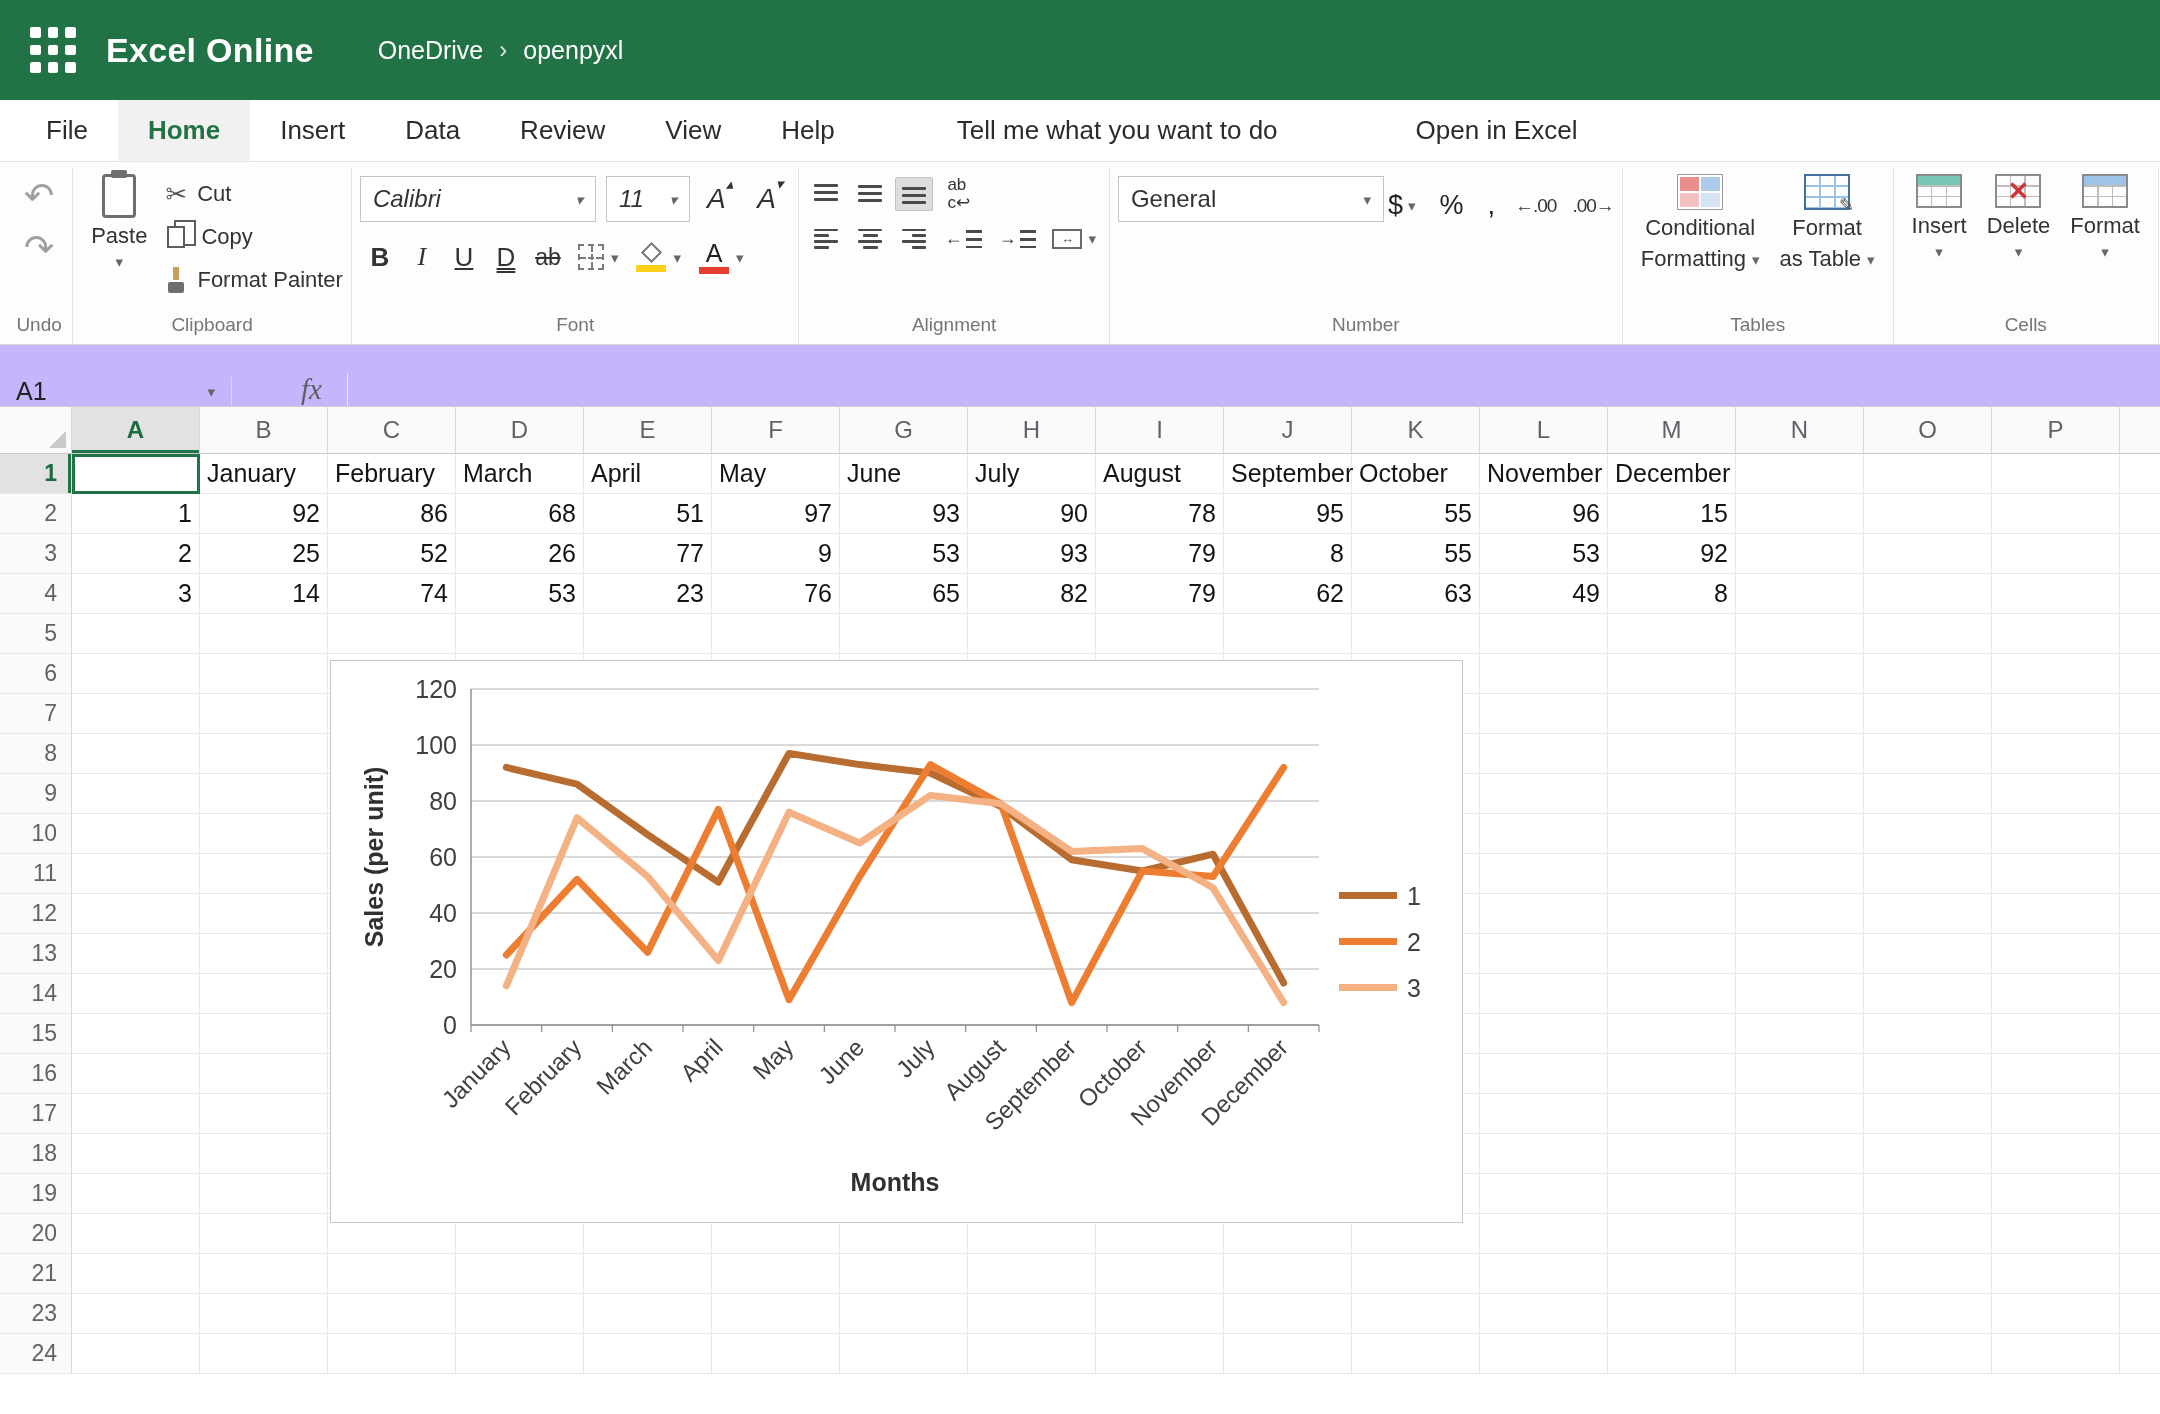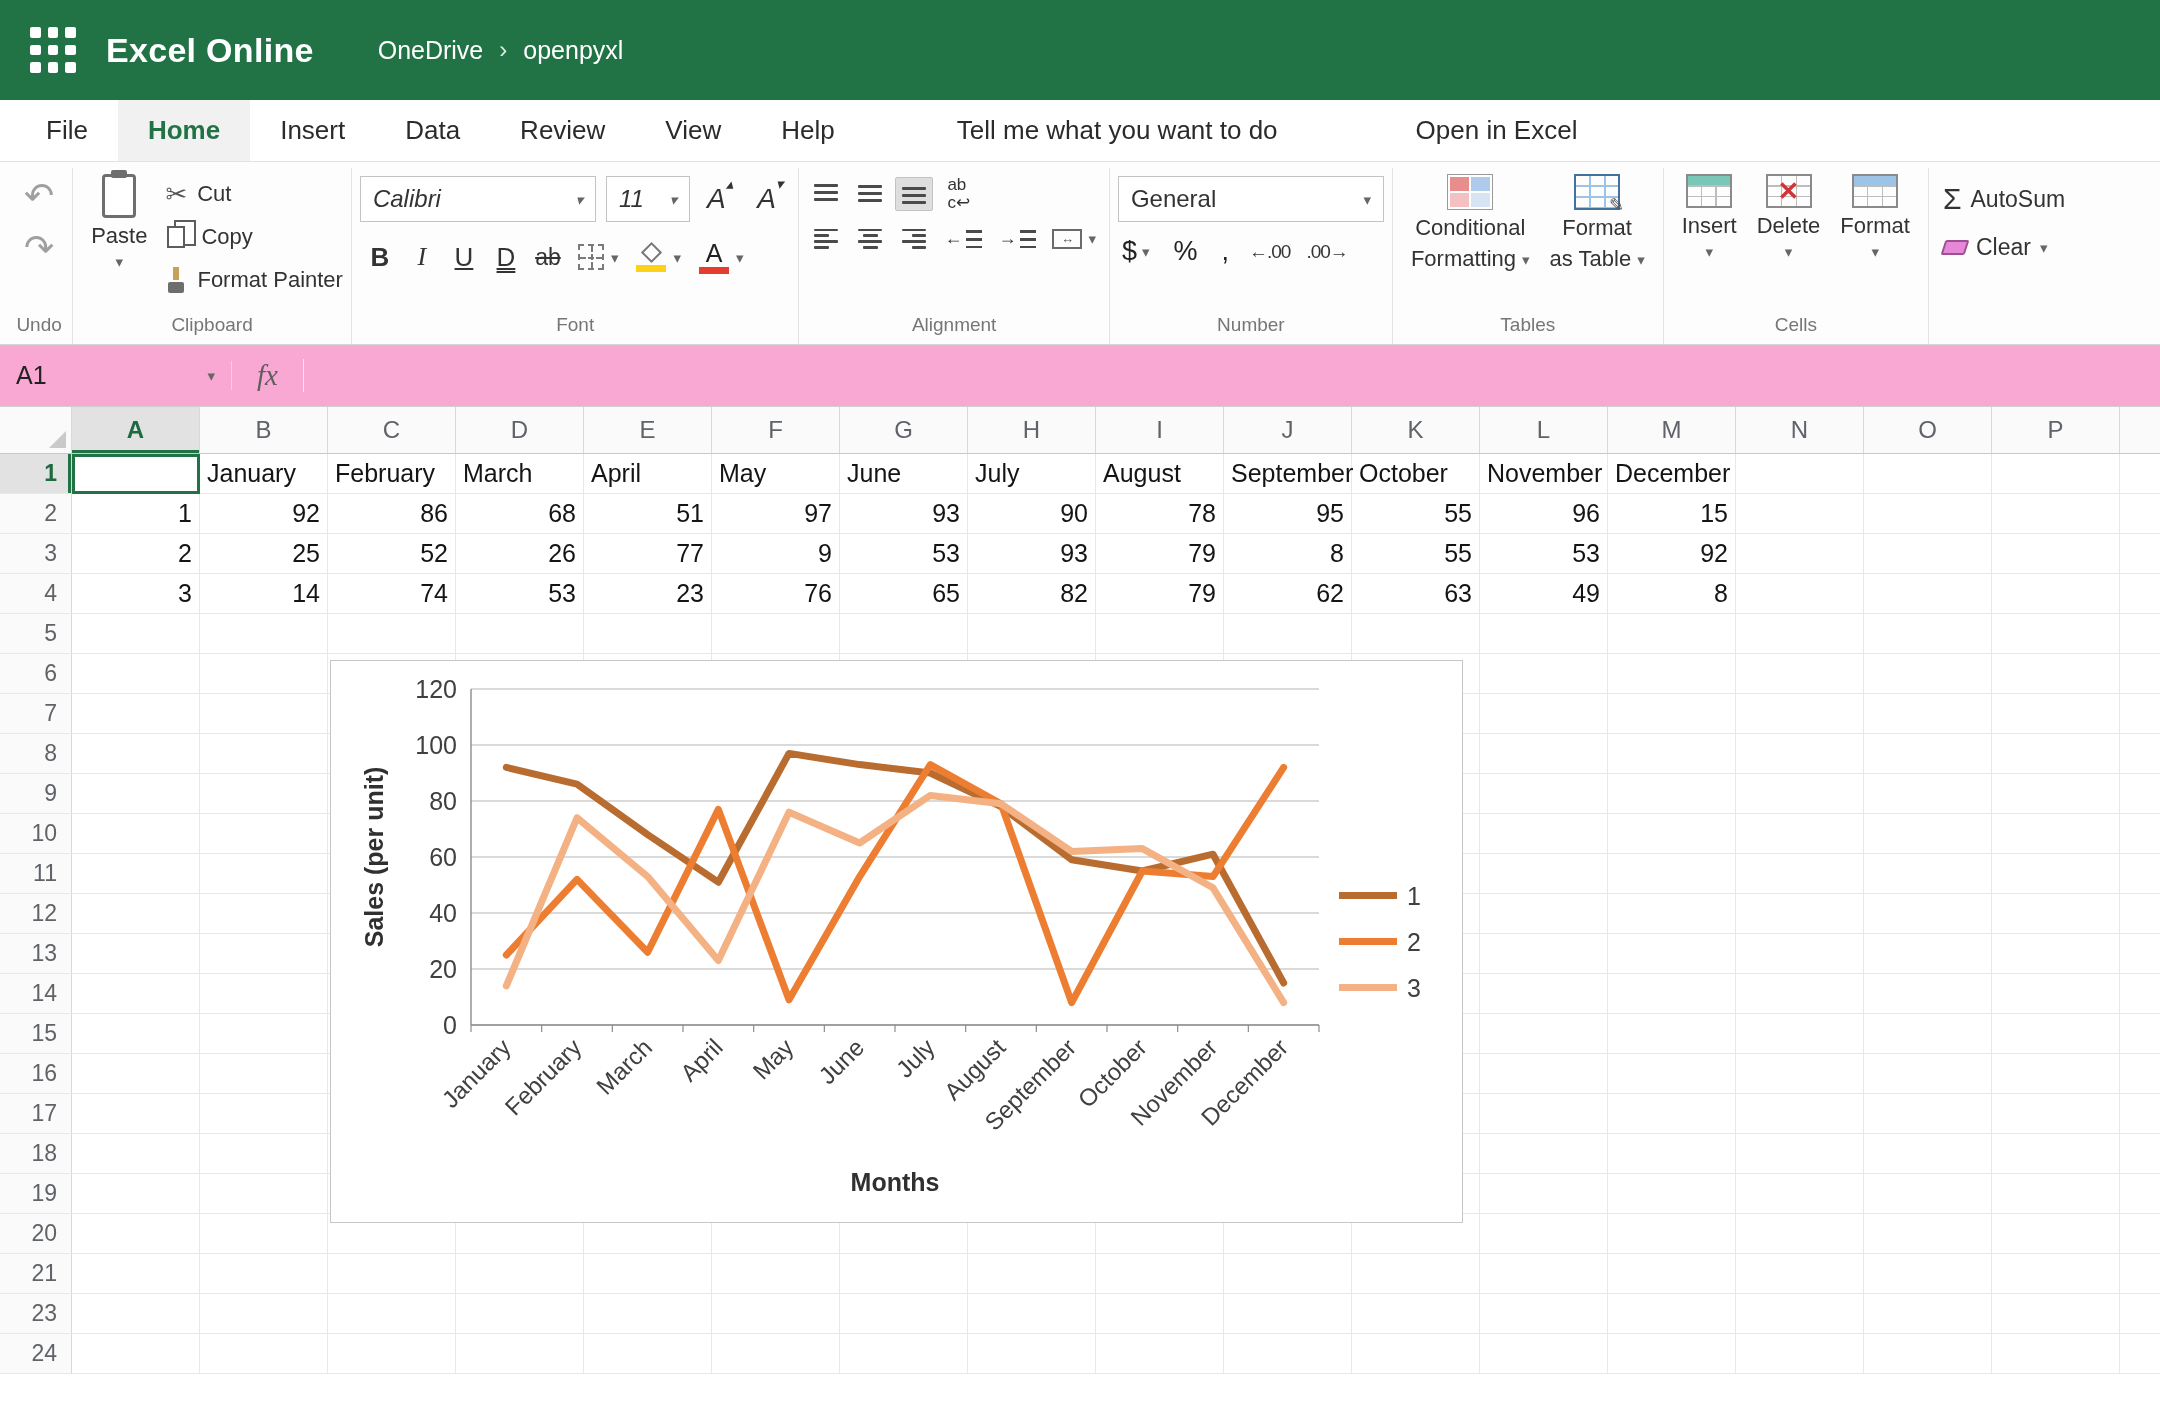--- a/index.html
+++ b/index.html
@@ -100,21 +100,21 @@
   .sel-icon { background: #dedede; border-color: #c2c2c2; }
   .wrap-btn { display: flex; flex-direction: column; line-height: 1.05; font-size: 17px; color: #333;
     padding: 0 8px; cursor: pointer; align-items: flex-start; }
   .indent-btn { display: flex; align-items: center; gap: 4px; padding: 2px 5px; cursor: pointer; }
   .indent-arrow { font-size: 18px; color: #333; }
   .mini-bars { width: 16px; height: 18px; background: repeating-linear-gradient(to bottom, #4a4a4a 0 3px, transparent 3px 8px); }
   .merge-btn { display: flex; align-items: center; gap: 6px; padding: 2px 5px; cursor: pointer; }
   .merge-rect { width: 30px; height: 20px; border: 2px solid #6a6a6a; display: flex; align-items: center;
     justify-content: center; font-size: 13px; color: #555; }
 
-  .num-col { display: flex; flex-direction: column; padding-top: 8px; }
+  .num-col { display: flex; flex-direction: row; padding-top: 8px; }
   .num-combo { width: 266px; }
   .num-row { display: flex; align-items: center; gap: 16px; margin-top: 14px; }
   .num-btn { display: flex; align-items: center; gap: 5px; cursor: pointer; color: #222;
     font-size: 27px; padding: 0 4px; }
   .dec-btn { font-size: 19px; color: #333; cursor: pointer; letter-spacing: -1px; }
 
   .cf-icon { width: 46px; height: 36px; display: grid; grid-template-columns: 1fr 1fr;
     grid-template-rows: 1fr 1fr; gap: 2px; border: 1px solid #9a9a9a; padding: 2px; background: #fff; }
   .cf-icon i:nth-child(1) { background: #e98c8c; } .cf-icon i:nth-child(2) { background: #aecbeb; }
   .cf-icon i:nth-child(3) { background: #f3c1c1; } .cf-icon i:nth-child(4) { background: #d7e4f4; }
@@ -133,21 +133,21 @@
   .fmt-icon::before { content: ''; position: absolute; top: 0; left: 0; right: 0; height: 9px; background: #9dc3e6; }
 
   .edit-col { display: flex; flex-direction: column; gap: 10px; padding-top: 10px; }
   .edit-row { display: flex; align-items: center; gap: 9px; font-size: 23px; color: #333;
     padding: 4px 6px; cursor: pointer; white-space: nowrap; }
   .sigma { font-size: 30px; color: #333; }
   .eraser { width: 24px; height: 15px; background: #e687d8; border: 2px solid #9c4f91;
     transform: skewX(-18deg); border-radius: 2px; }
 
   
-  .fbar { height: 62px; display: flex; align-items: center; background: #f9a8d4; border-bottom: 1px solid #cfcfcf; }
+  .fbar { height: 62px; display: flex; align-items: flex-end; background: #c4b5fd; border-bottom: 1px solid #cfcfcf; gap: 44px; }
   .namebox { width: 232px; display: flex; align-items: center; padding: 0 16px; font-size: 25px;
     color: #222; border-right: 1px solid #dcdcdc; cursor: pointer; }
   .namebox .dd { margin-left: auto; }
   .fx { width: 72px; display: flex; align-items: center; justify-content: center;
     font-family: "Liberation Serif", serif; font-style: italic; font-size: 29px; color: #5f5f5f;
     border-right: 1px solid #ececec; cursor: pointer; }
   .fcontent { flex: 1; font-size: 24px; padding: 0 14px; display: flex; align-items: center; cursor: text; }
 
   
   .grid-wrap { position: relative; height: 1007px; background: #fff; overflow: hidden; }

